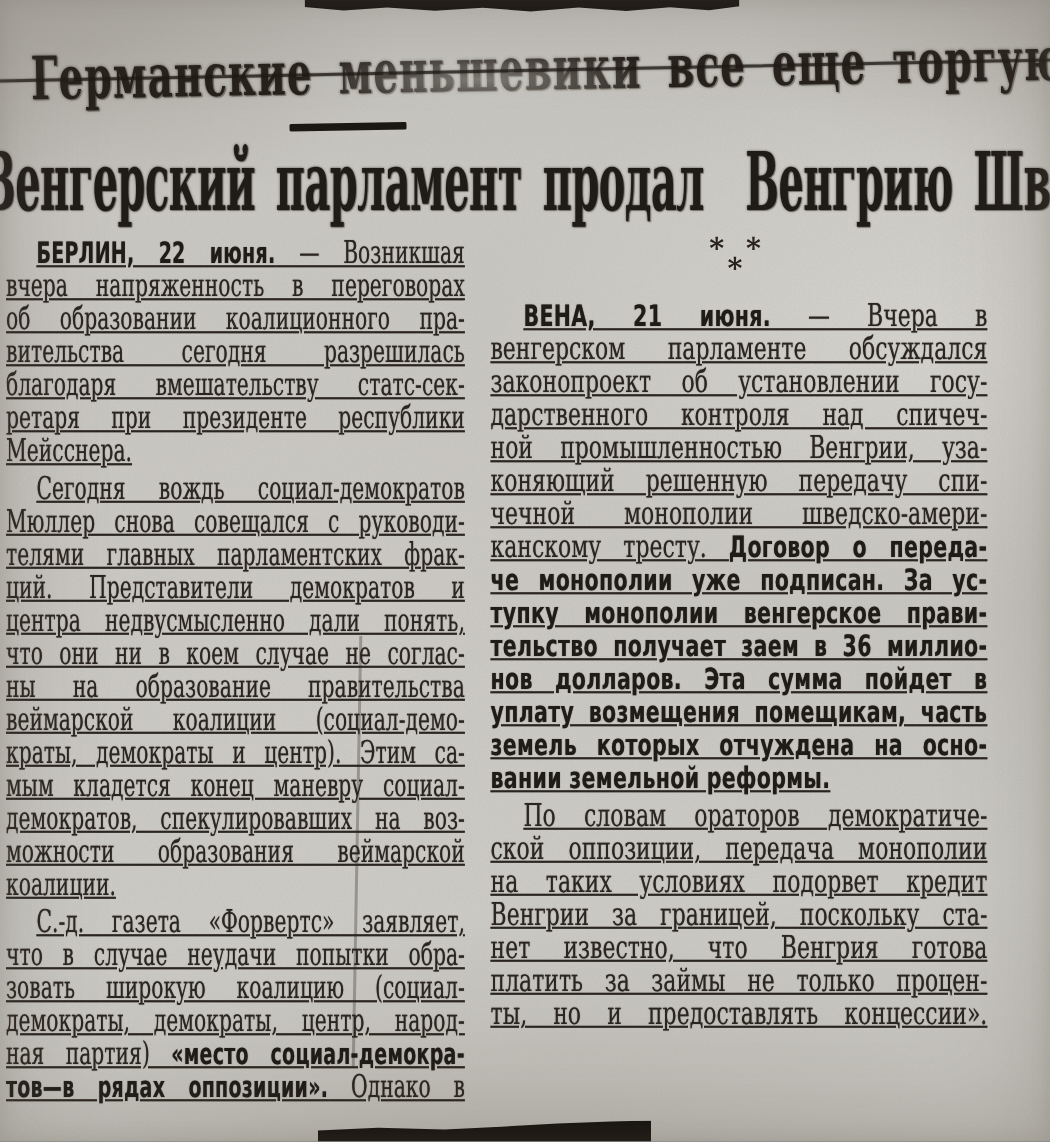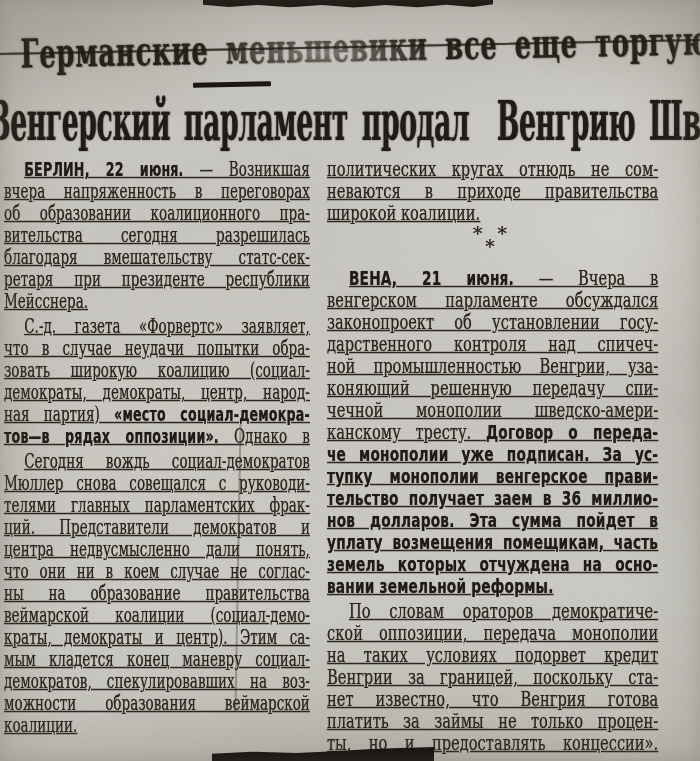--- a/index.html
+++ b/index.html
@@ -97,49 +97,44 @@
       <div class="para">
         <div class="line indent"><span class="seg b">БЕРЛИН, 22 июня.</span><span class="seg"> — Возникшая</span></div>
         <div class="line"><span class="seg">вчера напряженность в переговорах</span></div>
         <div class="line"><span class="seg">об образовании коалиционного пра-</span></div>
         <div class="line"><span class="seg">вительства сегодня разрешилась</span></div>
         <div class="line"><span class="seg">благодаря вмешательству статс-сек-</span></div>
         <div class="line"><span class="seg">ретаря при президенте республики</span></div>
         <div class="line lastline"><span class="seg">Мейсснера.</span></div>
       </div>
       <div class="para">
-        <div class="line indent"><span class="seg">С.-д. газета «Форвертс» заявляет,</span></div>
-        <div class="line"><span class="seg">что в случае неудачи попытки обра-</span></div>
-        <div class="line"><span class="seg">зовать широкую коалицию (социал-</span></div>
-        <div class="line"><span class="seg">демократы, демократы, центр, народ-</span></div>
-        <div class="line"><span class="seg">ная партия) </span><span class="seg b">«место социал-демокра-</span></div>
-        <div class="line"><span class="seg b">тов—в рядах оппозиции».</span><span class="seg"> Однако в</span></div>
-      </div>
-      <div class="para">
         <div class="line indent"><span class="seg">Сегодня вождь социал-демократов</span></div>
         <div class="line"><span class="seg">Мюллер снова совещался с руководи-</span></div>
         <div class="line"><span class="seg">телями главных парламентских фрак-</span></div>
         <div class="line"><span class="seg">ций. Представители демократов и</span></div>
         <div class="line"><span class="seg">центра недвусмысленно дали понять,</span></div>
         <div class="line"><span class="seg">что они ни в коем случае не соглас-</span></div>
         <div class="line"><span class="seg">ны на образование правительства</span></div>
         <div class="line"><span class="seg">веймарской коалиции (социал-демо-</span></div>
         <div class="line"><span class="seg">краты, демократы и центр). Этим са-</span></div>
         <div class="line"><span class="seg">мым кладется конец маневру социал-</span></div>
         <div class="line"><span class="seg">демократов, спекулировавших на воз-</span></div>
         <div class="line"><span class="seg">можности образования веймарской</span></div>
         <div class="line lastline"><span class="seg">коалиции.</span></div>
       </div>
+      <div class="para">
+        <div class="line indent"><span class="seg">С.-д. газета «Форвертс» заявляет,</span></div>
+        <div class="line"><span class="seg">что в случае неудачи попытки обра-</span></div>
+        <div class="line"><span class="seg">зовать широкую коалицию (социал-</span></div>
+        <div class="line"><span class="seg">демократы, демократы, центр, народ-</span></div>
+        <div class="line"><span class="seg">ная партия) </span><span class="seg b">«место социал-демокра-</span></div>
+        <div class="line"><span class="seg b">тов—в рядах оппозиции».</span><span class="seg"> Однако в</span></div>
+      </div>
     </div>
   <div class="column col-r" id="col-right">
-      <div class="para">
-        <div class="line"><span class="seg">политических кругах отнюдь не сом-</span></div>
-        <div class="line"><span class="seg">неваются в приходе правительства</span></div>
-        <div class="line lastline"><span class="seg">широкой коалиции.</span></div>
-      </div>
       <div class="stars">
         <div>* *</div>
         <div>*</div>
       </div>
       <div class="para">
         <div class="line indent"><span class="seg b">ВЕНА, 21 июня.</span><span class="seg"> — Вчера в</span></div>
         <div class="line"><span class="seg">венгерском парламенте обсуждался</span></div>
         <div class="line"><span class="seg">законопроект об установлении госу-</span></div>
         <div class="line"><span class="seg">дарственного контроля над спичеч-</span></div>
         <div class="line"><span class="seg">ной промышленностью Венгрии, уза-</span></div>

